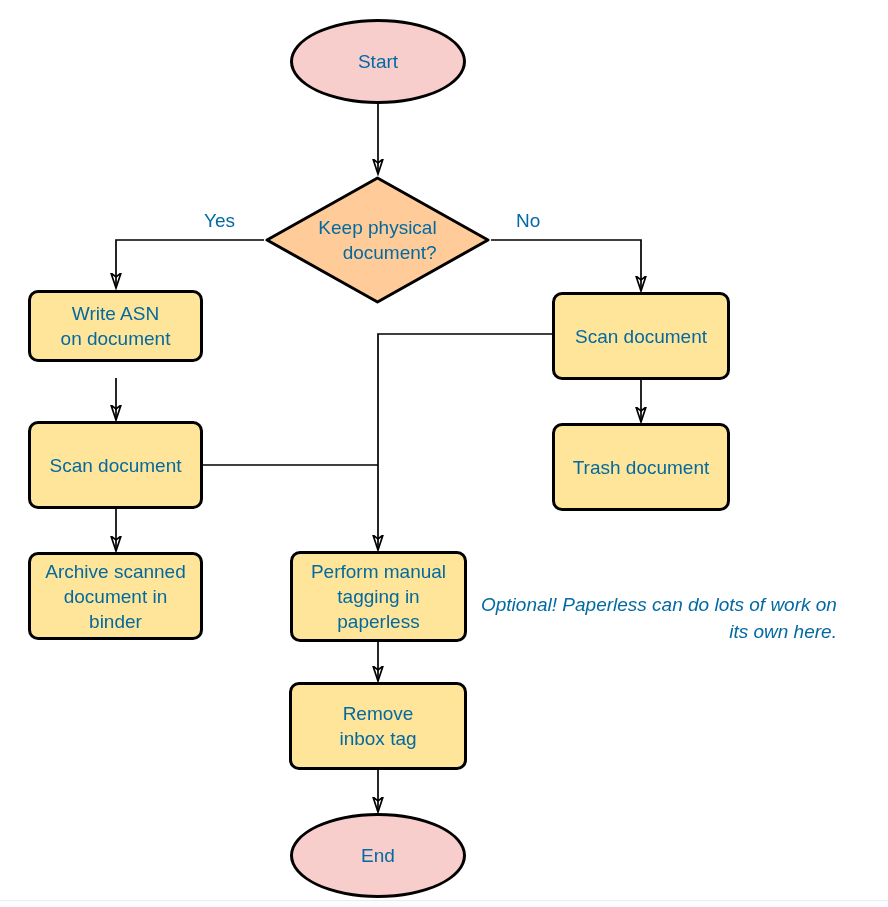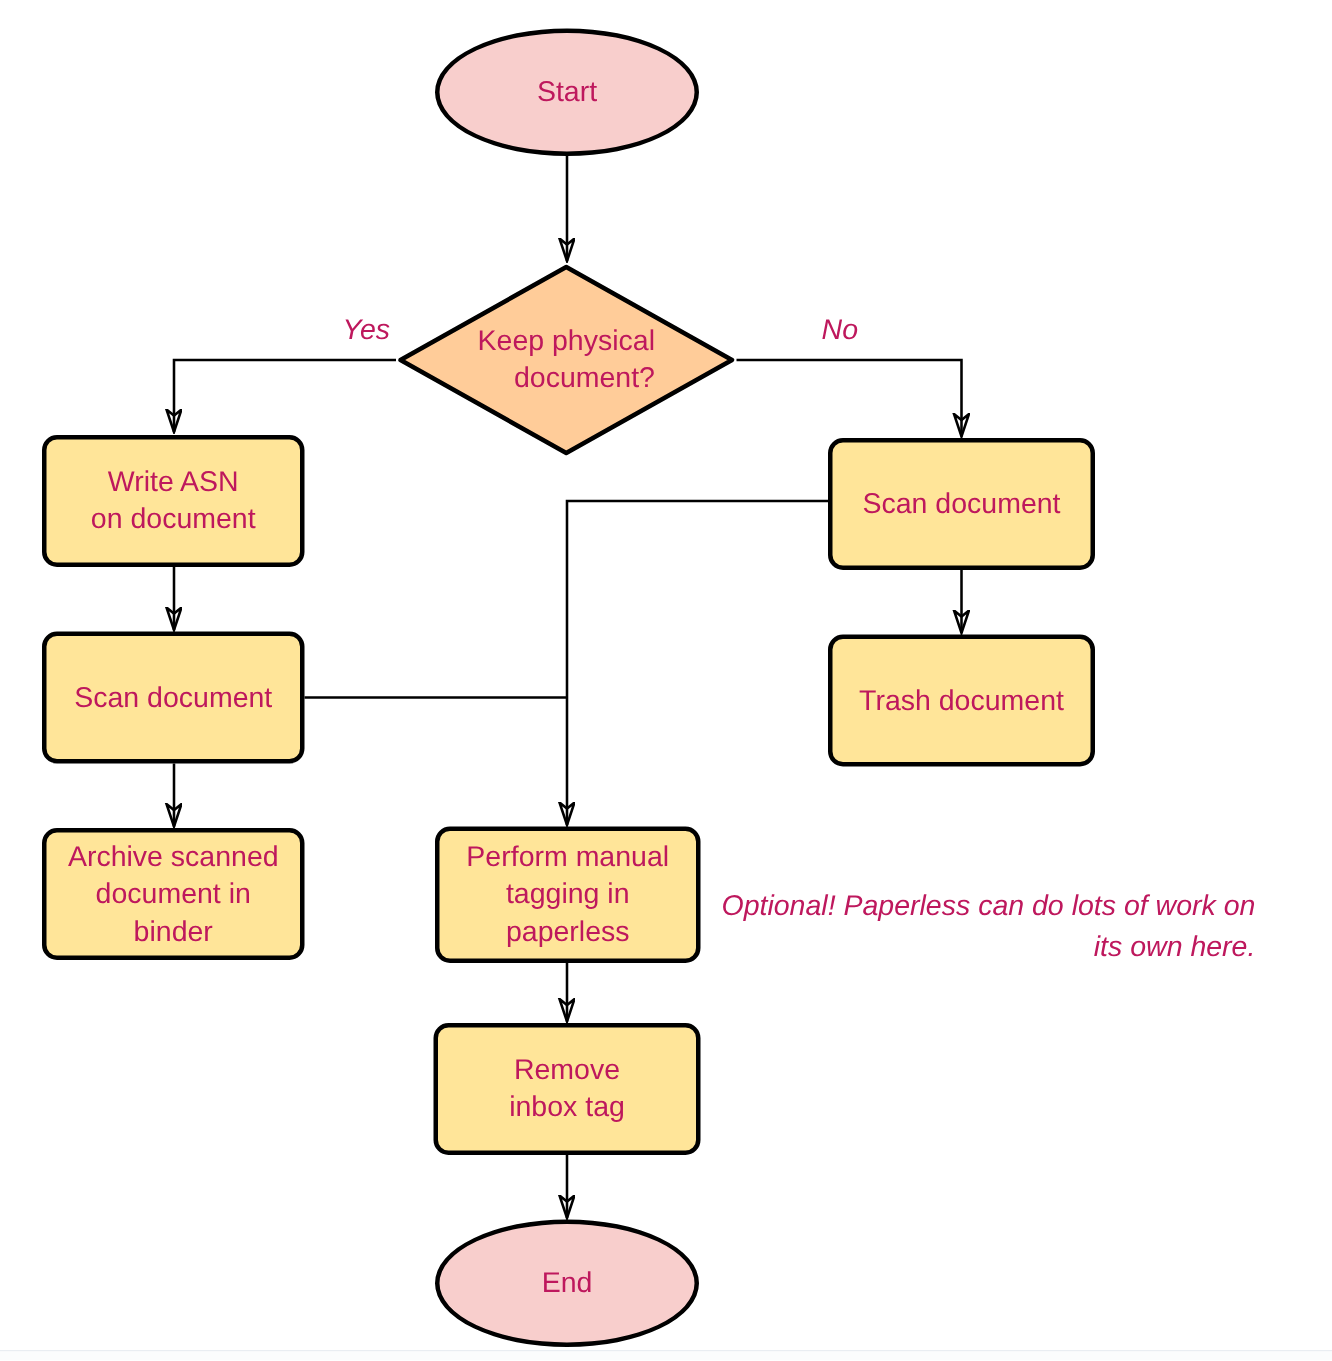--- a/index.html
+++ b/index.html
@@ -8,21 +8,21 @@
     --process-fill:#ffe599;
     --stroke:#000000;
     --canvas-bg:#ffffff;
   }
   html,body{margin:0;padding:0;background:#fff;}
   .canvas{
     position:relative;
     width:888px;height:907px;
     background:var(--canvas-bg);
     font-family:"Liberation Sans", sans-serif;
-    color:#be185d;
+    color:#0369a1;
     overflow:hidden;
   }
   .edges{position:absolute;left:0;top:0;width:888px;height:907px;pointer-events:none;}
   .edges path{stroke:var(--stroke);stroke-width:1.7;fill:none;}
   .node{
     position:absolute;
     display:flex;align-items:center;justify-content:center;
     text-align:center;white-space:pre-line;
     font-size:19px;line-height:25px;
     box-sizing:border-box;
@@ -41,23 +41,22 @@
   .diamond-wrap svg{position:absolute;left:0;top:0;display:block;}
   .diamond-shape{fill:var(--decision-fill);stroke:var(--stroke);stroke-width:3;stroke-linejoin:round;}
   .diamond-label{
     position:absolute;inset:0;
     display:flex;align-items:center;justify-content:center;
     text-align:right;white-space:pre-line;
     font-size:19px;line-height:25px;
   }
   .edge-label{
     position:absolute;width:56px;
-    text-align:right;font-size:19px;line-height:24px;
+    text-align:left;font-size:19px;line-height:24px;
     background:var(--canvas-bg);
-    font-style:italic;
   }
   .annotation{
     position:absolute;left:481px;top:591px;
     font-size:19px;line-height:27px;font-style:italic;
     white-space:pre-line;text-align:right;
   }
   .bottom-hairline{position:absolute;left:0;top:900px;width:888px;height:1px;background:#e9edf2;}
   .bottom-margin{position:absolute;left:0;top:901px;width:888px;height:6px;background:#fbfcfd;}
 </style>
 </head>
@@ -89,21 +88,21 @@
     <svg width="227" height="130" viewBox="0 0 227 130">
       <polygon class="diamond-shape" points="113.5,3 224,65 113.5,127 3,65"></polygon>
     </svg>
     <div class="diamond-label">Keep physical
 document?</div>
   </div>
 
   <div class="edge-label" style="left:204px;top:209px;">Yes</div>
   <div class="edge-label" style="left:516px;top:209px;">No</div>
 
-  <div class="node process" style="left:28px;top:290px;width:175px;height:88px;">Write ASN
+  <div class="node process" style="left:28px;top:290px;width:175px;height:72px;">Write ASN
 on document</div>
 
   <div class="node process" style="left:28px;top:421px;width:175px;height:88px;">Scan document</div>
 
   <div class="node process" style="left:28px;top:552px;width:175px;height:88px;">Archive scanned
 document in
 binder</div>
 
   <div class="node process" style="left:552px;top:292px;width:178px;height:88px;">Scan document</div>
 

